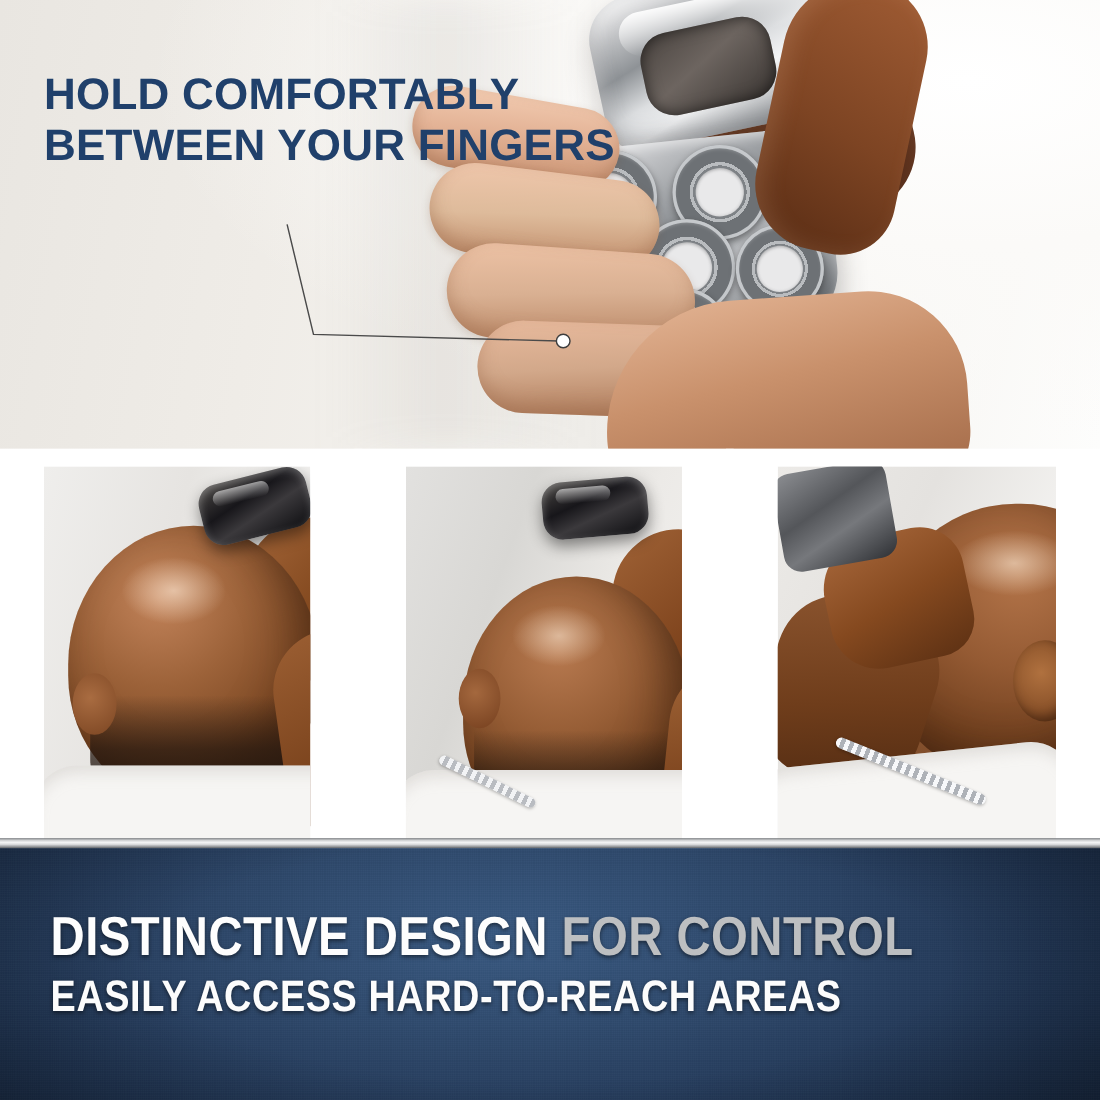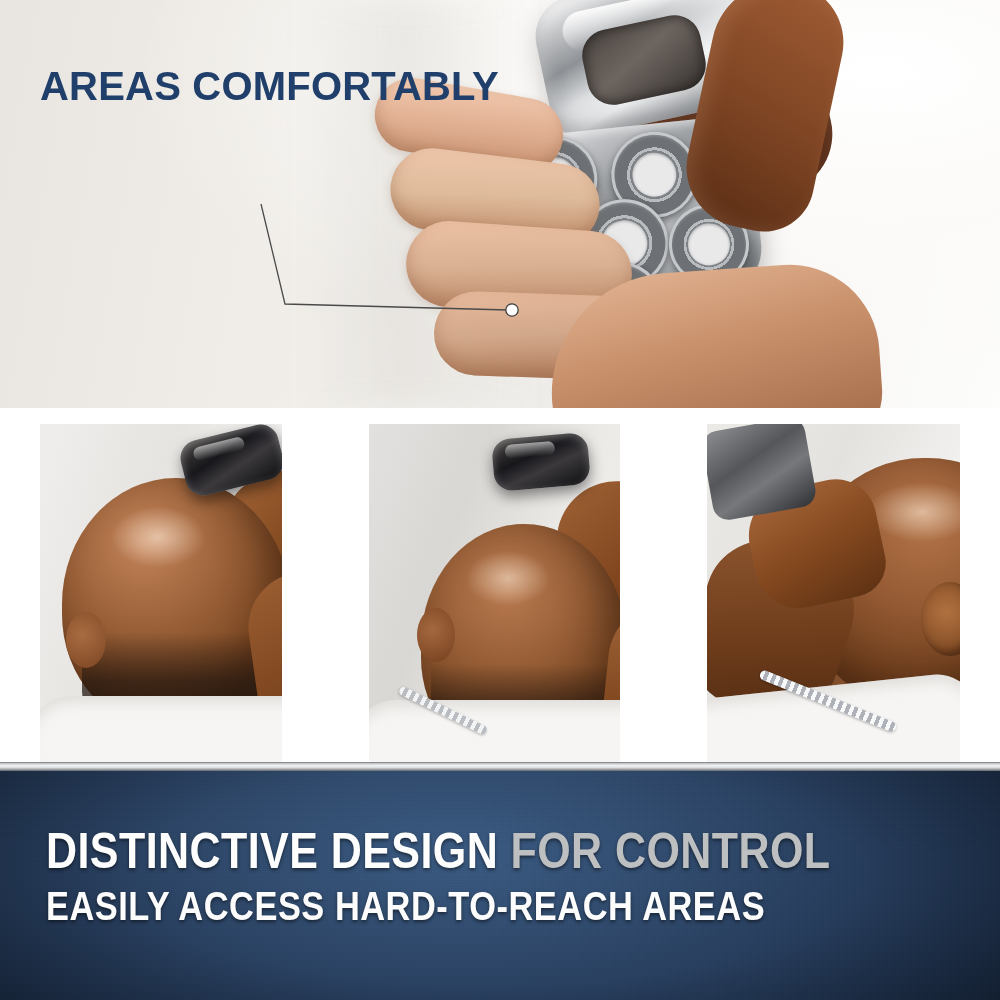--- a/index.html
+++ b/index.html
@@ -228,21 +228,21 @@
       </div>
 
       <div class="finger f1"></div>
       <div class="finger f2"></div>
       <div class="finger f3"></div>
       <div class="finger f4"></div>
       <div class="finger palm"></div>
       <div class="finger thumb"></div>
     </div>
 
-    <h1 class="headline"><span>AREAS COMFORTABLY</span></h1>
+    <h1 class="headline"><span>HOLD COMFORTABLY</span><span class="l2">BETWEEN YOUR FINGERS</span></h1>
 
 
     <div class="callout">
       <svg width="290" height="120" viewBox="0 0 290 120" aria-hidden="true">
         <polyline points="6,4 30,104 253,110" fill="none" stroke="#4a4a4a" stroke-width="1.3"></polyline>
         <circle cx="257" cy="110" r="6.2" fill="#ffffff" stroke="#3e3e3e" stroke-width="1.3"></circle>
       </svg>
     </div>
   </section>
 

